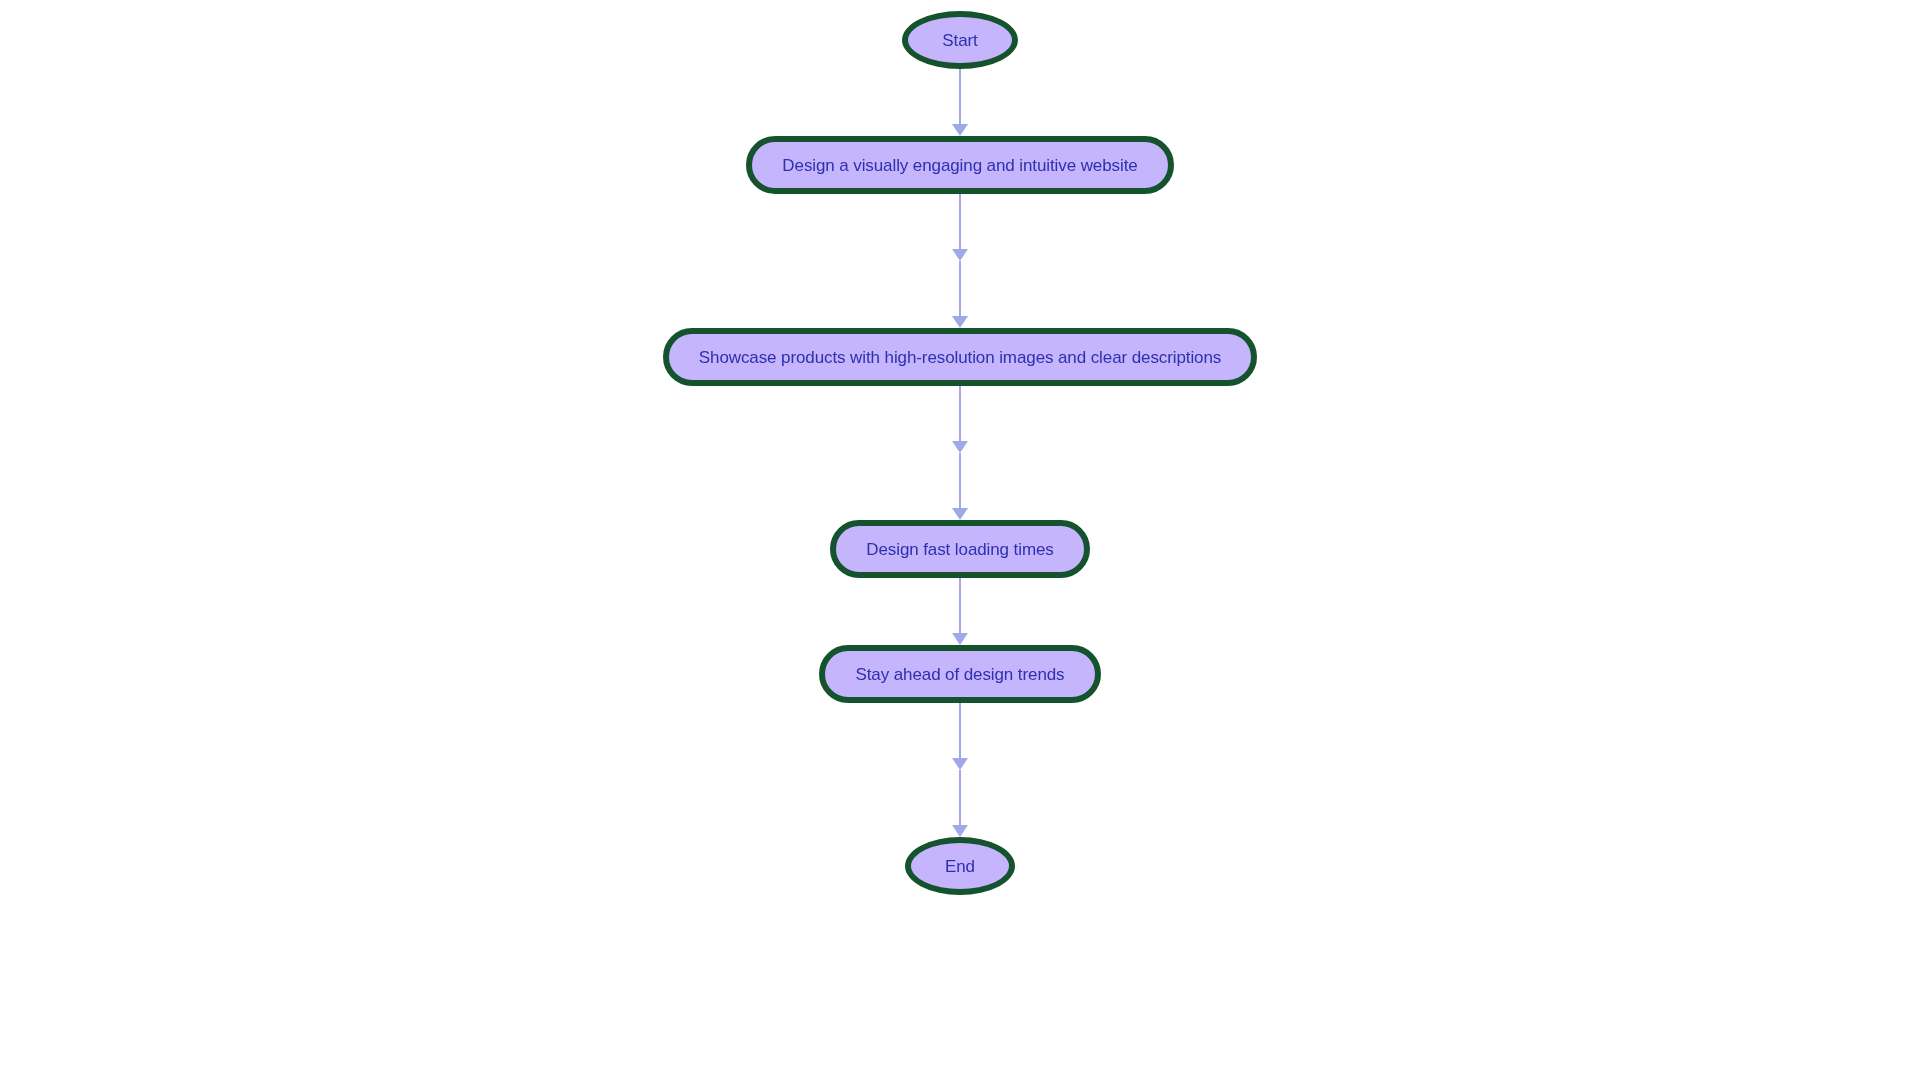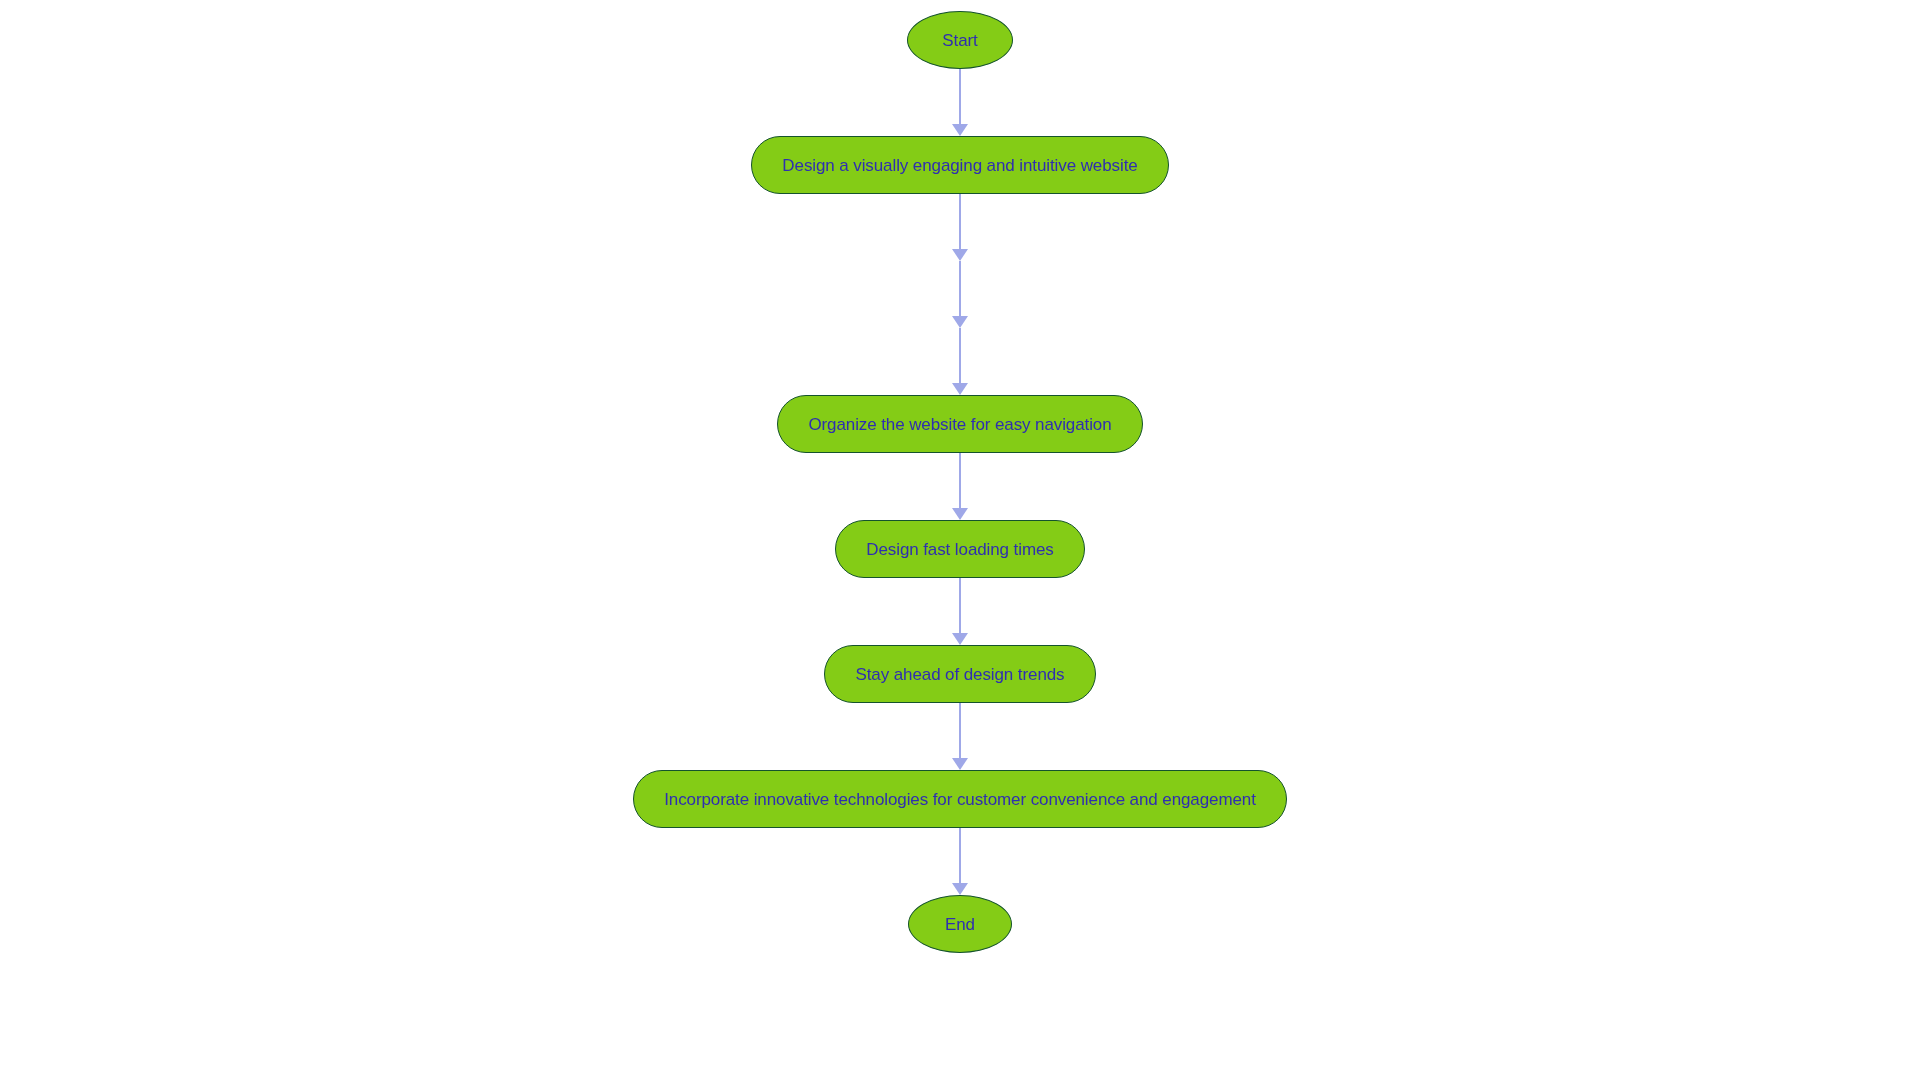--- a/index.html
+++ b/index.html
@@ -30,22 +30,22 @@
     display: flex;
     flex-direction: column;
     align-items: center;
   }
 
   .node {
     box-sizing: border-box;
     display: flex;
     align-items: center;
     justify-content: center;
-    background: #84cc16;
-    border: 1px solid #14532d;
+    background: #c4b5fd;
+    border: 6px solid #14532d;
     color: #2f2fb0;
     font-size: 17px;
     line-height: 1;
     letter-spacing: -0.1px;
     white-space: nowrap;
     padding: 0 30px;
     height: 58px;
     border-radius: 29px;
   }
 
@@ -93,39 +93,38 @@
       </div>
       <div class="node">Design a visually engaging and intuitive website</div>
       <div class="connector">
         <div class="line"></div>
         <div class="head"></div>
       </div>
       <div class="connector">
         <div class="line"></div>
         <div class="head"></div>
       </div>
+      <div class="node">Showcase products with high-resolution images and clear descriptions</div>
       <div class="connector">
         <div class="line"></div>
         <div class="head"></div>
       </div>
-      <div class="node">Organize the website for easy navigation</div>
       <div class="connector">
         <div class="line"></div>
         <div class="head"></div>
       </div>
       <div class="node">Design fast loading times</div>
       <div class="connector">
         <div class="line"></div>
         <div class="head"></div>
       </div>
       <div class="node">Stay ahead of design trends</div>
       <div class="connector">
         <div class="line"></div>
         <div class="head"></div>
       </div>
-      <div class="node">Incorporate innovative technologies for customer convenience and engagement</div>
       <div class="connector">
         <div class="line"></div>
         <div class="head"></div>
       </div>
       <div class="node terminal">End</div>
     </div>
 </div>
 
 </body></html>

